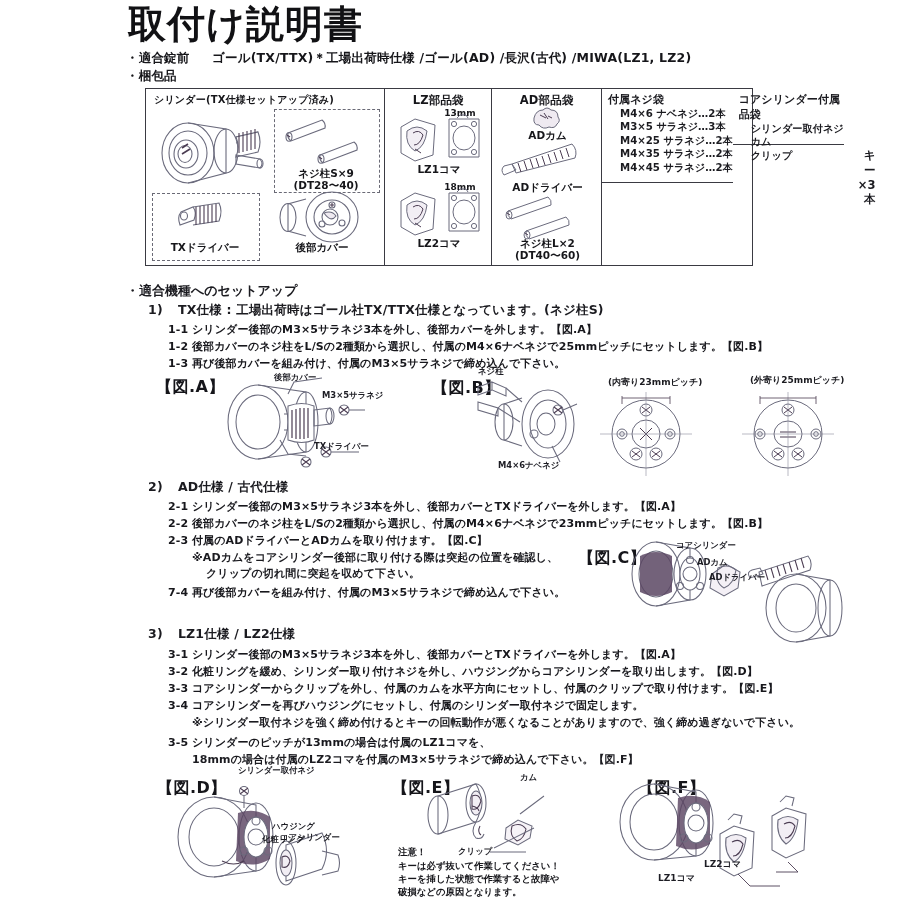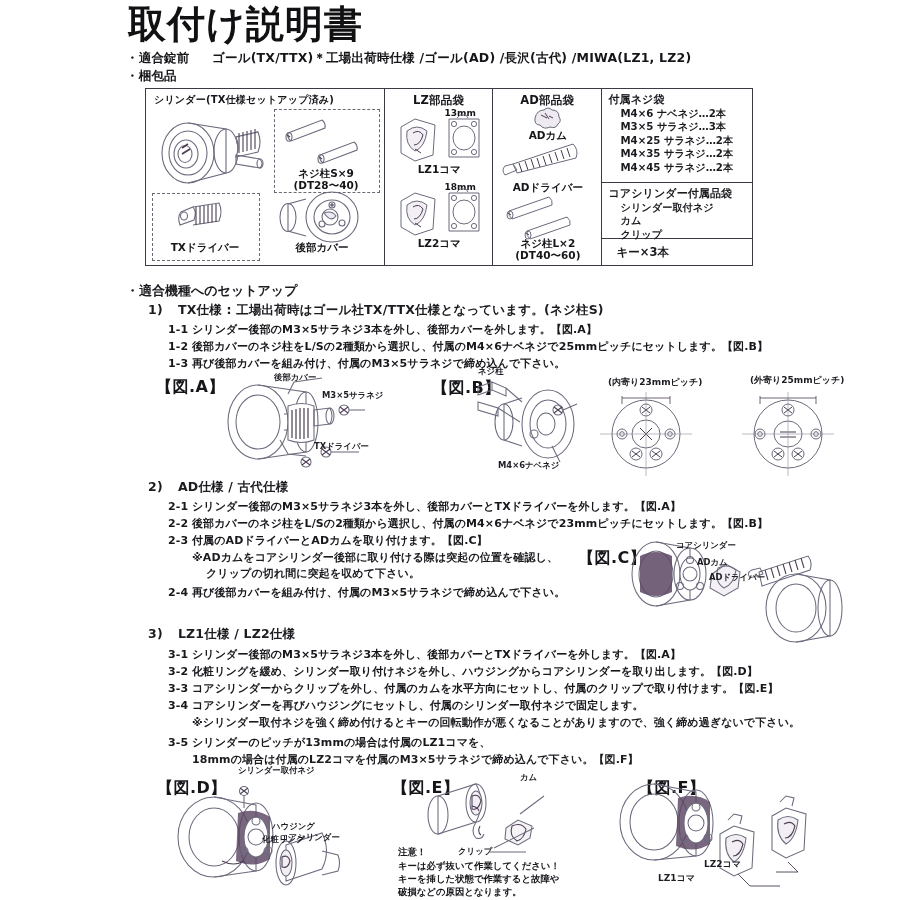--- a/index.html
+++ b/index.html
@@ -63,21 +63,21 @@
   }
   .col {
     box-sizing: border-box;
     position: relative;
     border-right: 1.4px solid #3a3a42;
   }
   .col:last-child { border-right: none; }
   .col-cyl { width: 240px; }
   .col-lz  { width: 108px; }
   .col-ad  { width: 110px; }
-  .col-screws { width: 150px; display: flex; flex-direction: column; }
+  .col-screws { width: 150px; display: flex; flex-direction: row; }
 
   .col-head {
     font-size: 11.5px;
     font-weight: 700;
     padding: 4px 0 0 0;
     text-align: center;
     color: #16161a;
     letter-spacing: 0.2px;
   }
   .col-cyl .col-head { text-align: left; padding-left: 8px; font-size: 10px; }
@@ -114,20 +114,21 @@
     padding-left: 12px;
     line-height: 13.4px;
     white-space: nowrap;
   }
   .keys-cell {
     display: flex;
     align-items: center;
     padding-left: 14px;
     font-size: 11.5px;
     font-weight: 700;
+    text-align: right;
   }
 
   
   .sec-bullet {
     position: absolute;
     left: 126px;
     font-size: 13px;
     font-weight: 700;
     white-space: nowrap;
   }
@@ -505,21 +506,21 @@
   </div>
   <div class="step" style="left:168px; top:516px;">
     <span class="no">2-2</span><span>後部カバーのネジ柱をL/Sの2種類から選択し、付属のM4×6ナベネジで23mmピッチにセットします。【図.B】</span>
   </div>
   <div class="step" style="left:168px; top:533px;">
     <span class="no">2-3</span><span>付属のADドライバーとADカムを取り付けます。【図.C】</span>
   </div>
   <div class="note" style="left:192px; top:550px;">※ADカムをコアシリンダー後部に取り付ける際は突起の位置を確認し、</div>
   <div class="note" style="left:206px; top:566px;">クリップの切れ間に突起を収めて下さい。</div>
   <div class="step" style="left:168px; top:585px;">
-    <span class="no">2-4</span><span>再び後部カバーを組み付け、付属のM3×5サラネジで締め込んで下さい。</span>
+    <span class="no">7-4</span><span>再び後部カバーを組み付け、付属のM3×5サラネジで締め込んで下さい。</span>
   </div>
 
   <div class="fig-label" style="left:578px; top:548px;">【図.C】</div>
   <div class="art" style="left:628px; top:516px;">
     <svg width="240" height="140" viewBox="0 0 240 140">
       <g fill="none" stroke="#6b6b7d" stroke-width="1.05">
         <ellipse cx="28" cy="58" rx="24" ry="32"></ellipse>
         <path d="M28 26 L62 32 L62 84 L28 90"></path>
         <ellipse cx="62" cy="58" rx="16" ry="26"></ellipse>
         <ellipse cx="28" cy="58" rx="17" ry="23"></ellipse>

